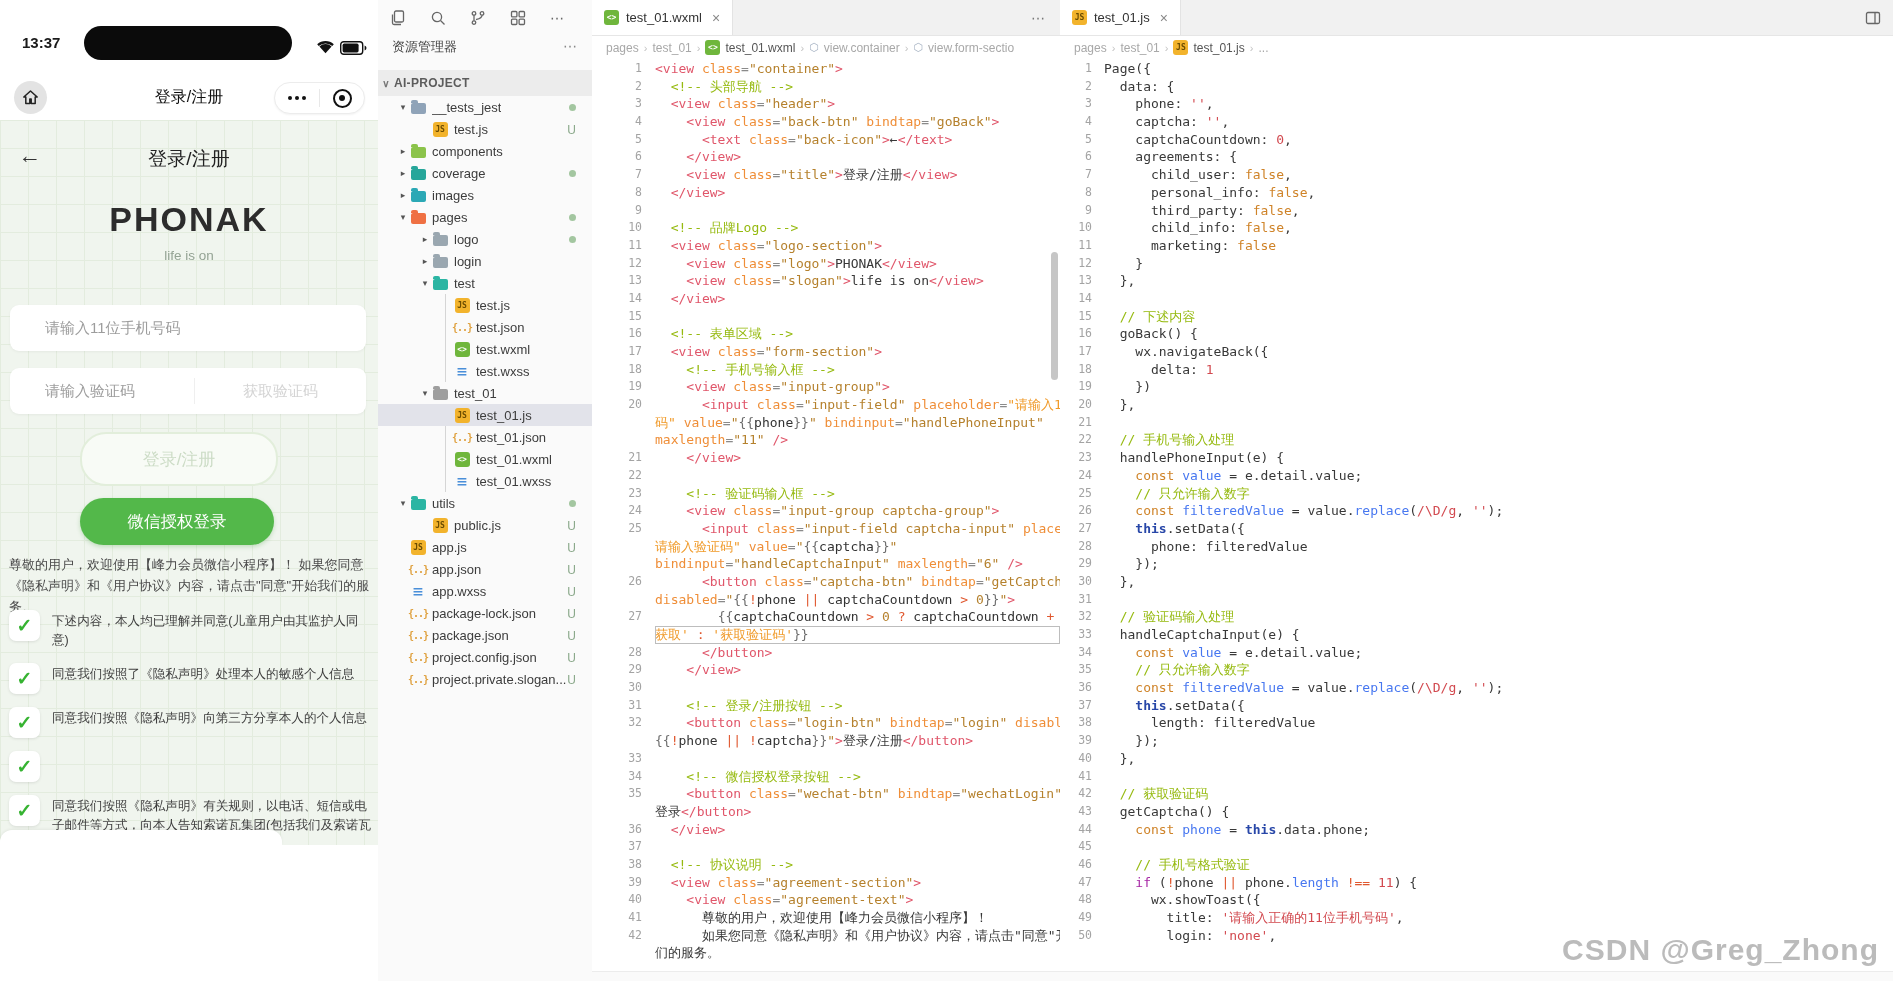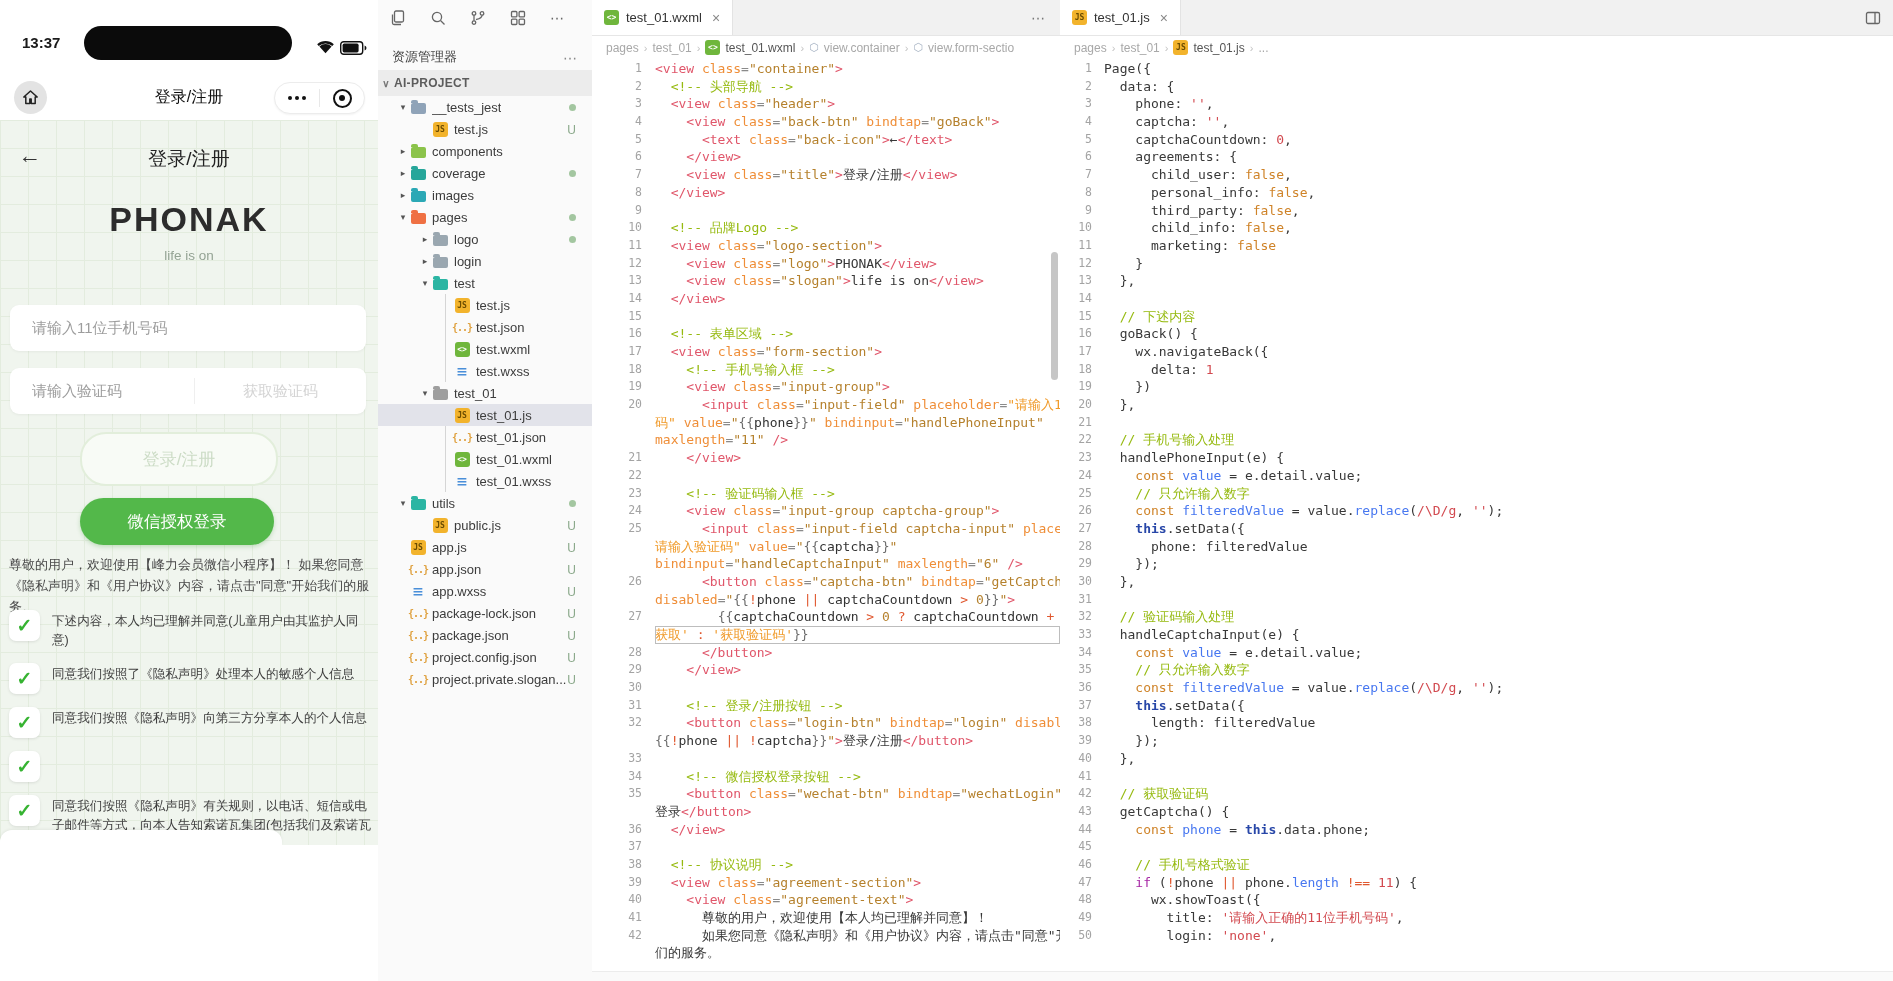--- a/index.html
+++ b/index.html
@@ -25,37 +25,37 @@
   .simpage{position:absolute;left:0;right:0;top:120px;height:725px;background:#f0f5ee;
     background-image:linear-gradient(#e3ecde 1px,transparent 1px),linear-gradient(90deg,#e3ecde 1px,transparent 1px);
     background-size:28px 28px;overflow:hidden;}
   .backarrow{position:absolute;left:18px;top:22px;font-size:23px;color:#333;}
   .ptitle{position:absolute;left:0;right:0;top:26px;text-align:center;font-size:19px;font-weight:500;color:#222;}
   .plogo{position:absolute;left:0;right:0;top:80px;text-align:center;font-size:34px;font-weight:800;color:#2c2c2c;letter-spacing:2px;}
   .pslogan{position:absolute;left:0;right:0;top:128px;text-align:center;font-size:13.5px;color:#94a394;}
   .pinput{position:absolute;left:10px;right:12px;height:46px;background:#fff;border-radius:9px;box-shadow:0 1px 3px rgba(0,0,0,.05);display:flex;align-items:center;}
   #in-phone{top:185px;}
   #in-captcha{top:248px;}
-  .ph{padding-left:22px;color:#9d9d9d;font-size:15px;flex:1;}
+  .ph{padding-left:35px;color:#9d9d9d;font-size:15px;flex:1;}
   .capt-div{width:1px;height:26px;background:#efefef;}
   .capt-btn{width:48%;text-align:center;color:#d4d4d4;font-size:15px;}
   .btn-dis{position:absolute;left:80px;width:194px;top:312px;height:50px;border-radius:26px;background:#f8fbf6;border:2px solid #e2eedb;color:#ccdcc6;font-size:17px;display:flex;align-items:center;justify-content:center;}
   .btn-green{position:absolute;left:80px;width:194px;top:378px;height:47px;border-radius:24px;background:#53b84a;color:#fff;font-size:16.5px;display:flex;align-items:center;justify-content:center;box-shadow:0 2px 4px rgba(60,150,50,.25);}
   .agree-p{position:absolute;left:9px;right:8px;top:434px;font-size:13px;line-height:1.62;color:#4a4a4a;}
   .agree-list{position:absolute;left:9px;right:6px;top:490px;}
   .agree-row{display:flex;margin-bottom:13px;align-items:flex-start;}
   .chk{width:31px;height:31px;flex:none;background:#fff;border-radius:7px;box-shadow:0 1px 3px rgba(0,0,0,.1);display:flex;align-items:center;justify-content:center;color:#36b331;font-size:19px;font-weight:bold;}
   .agree-lbl{margin-left:12px;font-size:12.6px;line-height:1.5;color:#3f3f3f;padding-top:2px;}
   .bottombar{position:absolute;left:0;top:710px;width:282px;height:15px;background:#fff;border-radius:12px 12px 0 0;box-shadow:0 -1px 3px rgba(0,0,0,.06);}
 
   
   #explorer{left:378px;width:214px;background:#fafafa;border-right:1px solid #e3e3e3;}
   .exp-toolbar{position:absolute;left:0;right:0;top:0;height:36px;display:flex;align-items:center;gap:24px;padding-left:12px;color:#666;}
   .exp-toolbar svg{display:block;}
-  .exp-head{position:absolute;left:0;right:0;top:38px;height:28px;display:flex;align-items:flex-end;padding:0 14px;font-size:13px;color:#444;gap:34px;}
+  .exp-head{position:absolute;left:0;right:0;top:38px;height:28px;display:flex;align-items:flex-start;padding:0 14px;font-size:13px;color:#444;gap:34px;}
   .exp-head .more{margin-left:auto;color:#888;font-size:14px;letter-spacing:1px;}
   .exp-root{position:absolute;left:0;right:0;top:70px;height:26px;background:#ececec;display:flex;align-items:center;font-size:12px;font-weight:bold;color:#5c5c5c;letter-spacing:.3px;}
   .exp-root .chev{width:16px;text-align:center;color:#777;font-size:10px;}
   #tree{position:absolute;left:0;right:0;top:96px;bottom:0;}
   .trow{height:22px;display:flex;align-items:center;font-size:13px;color:#3c3c3c;position:relative;}
   .trow.sel{background:#e2e3ea;}
   .tarrow{width:14px;flex:none;font-size:9px;color:#555;text-align:center;}
   .ticon{width:16px;flex:none;display:flex;align-items:center;justify-content:center;margin-right:6px;}
   .tlabel{white-space:nowrap;overflow:hidden;}
   .tbadge{margin-left:auto;margin-right:16px;}
@@ -497,21 +497,21 @@
       <div class="crow"><span class="gut"></span><span class="src"><span class="tk-eb">{{</span><span class="tk-o">!</span><span class="tk-id">phone</span><span class="tk-x"> </span><span class="tk-o">||</span><span class="tk-x"> </span><span class="tk-o">!</span><span class="tk-id">captcha</span><span class="tk-eb">}}</span><span class="tk-v">"</span><span class="tk-t">&gt;</span><span class="tk-x">登录/注册</span><span class="tk-t">&lt;/button&gt;</span></span></div>
       <div class="crow"><span class="gut">33</span><span class="src"></span></div>
       <div class="crow"><span class="gut">34</span><span class="src"><span class="tk-x">    </span><span class="tk-c">&lt;!-- 微信授权登录按钮 --&gt;</span></span></div>
       <div class="crow"><span class="gut">35</span><span class="src"><span class="tk-x">    </span><span class="tk-t">&lt;button </span><span class="tk-a">class</span><span class="tk-p">=</span><span class="tk-v">"wechat-btn"</span><span class="tk-x"> </span><span class="tk-a">bindtap</span><span class="tk-p">=</span><span class="tk-v">"wechatLogin"</span></span></div>
       <div class="crow"><span class="gut"></span><span class="src"><span class="tk-x">登录</span><span class="tk-t">&lt;/button&gt;</span></span></div>
       <div class="crow"><span class="gut">36</span><span class="src"><span class="tk-x">  </span><span class="tk-t">&lt;/view&gt;</span></span></div>
       <div class="crow"><span class="gut">37</span><span class="src"></span></div>
       <div class="crow"><span class="gut">38</span><span class="src"><span class="tk-x">  </span><span class="tk-c">&lt;!-- 协议说明 --&gt;</span></span></div>
       <div class="crow"><span class="gut">39</span><span class="src"><span class="tk-x">  </span><span class="tk-t">&lt;view </span><span class="tk-a">class</span><span class="tk-p">=</span><span class="tk-v">"agreement-section"</span><span class="tk-t">&gt;</span></span></div>
       <div class="crow"><span class="gut">40</span><span class="src"><span class="tk-x">    </span><span class="tk-t">&lt;view </span><span class="tk-a">class</span><span class="tk-p">=</span><span class="tk-v">"agreement-text"</span><span class="tk-t">&gt;</span></span></div>
-      <div class="crow"><span class="gut">41</span><span class="src"><span class="tk-x">      尊敬的用户，欢迎使用【本人均已理解并同意】！</span></span></div>
+      <div class="crow"><span class="gut">41</span><span class="src"><span class="tk-x">      尊敬的用户，欢迎使用【峰力会员微信小程序】！</span></span></div>
       <div class="crow"><span class="gut">42</span><span class="src"><span class="tk-x">      如果您同意《隐私声明》和《用户协议》内容，请点击"同意"开始我</span></span></div>
       <div class="crow"><span class="gut"></span><span class="src"><span class="tk-x">们的服务。</span></span></div>
     </div>
   <div class="vthumb"></div>
   <div class="hscroll"></div>
 </div>
 
 <div id="ed-js" class="panel editor">
   <div class="tabbar">
     <div class="tab">
@@ -580,13 +580,14 @@
       <div class="crow"><span class="gut">43</span><span class="src"><span class="tk-x">  getCaptcha() {</span></span></div>
       <div class="crow"><span class="gut">44</span><span class="src"><span class="tk-x">    </span><span class="tk-kw">const</span><span class="tk-x"> </span><span class="tk-bl">phone</span><span class="tk-x"> = </span><span class="tk-th">this</span><span class="tk-x">.data.phone;</span></span></div>
       <div class="crow"><span class="gut">45</span><span class="src"></span></div>
       <div class="crow"><span class="gut">46</span><span class="src"><span class="tk-x">    </span><span class="tk-c">// 手机号格式验证</span></span></div>
       <div class="crow"><span class="gut">47</span><span class="src"><span class="tk-x">    </span><span class="tk-pu">if</span><span class="tk-x"> (</span><span class="tk-o">!</span><span class="tk-x">phone </span><span class="tk-o">||</span><span class="tk-x"> phone.</span><span class="tk-bl">length</span><span class="tk-x"> </span><span class="tk-o">!==</span><span class="tk-x"> </span><span class="tk-st">11</span><span class="tk-x">) {</span></span></div>
       <div class="crow"><span class="gut">48</span><span class="src"><span class="tk-x">      wx.showToast({</span></span></div>
       <div class="crow"><span class="gut">49</span><span class="src"><span class="tk-x">        title: </span><span class="tk-st">'请输入正确的11位手机号码'</span><span class="tk-x">,</span></span></div>
       <div class="crow"><span class="gut">50</span><span class="src"><span class="tk-x">        login: </span><span class="tk-st">'none'</span><span class="tk-x">,</span></span></div>
     </div>
   <div class="hscroll"></div>
+  <div class="watermark">CSDN @Greg_Zhong</div>
 </div>
 
 </body></html>

